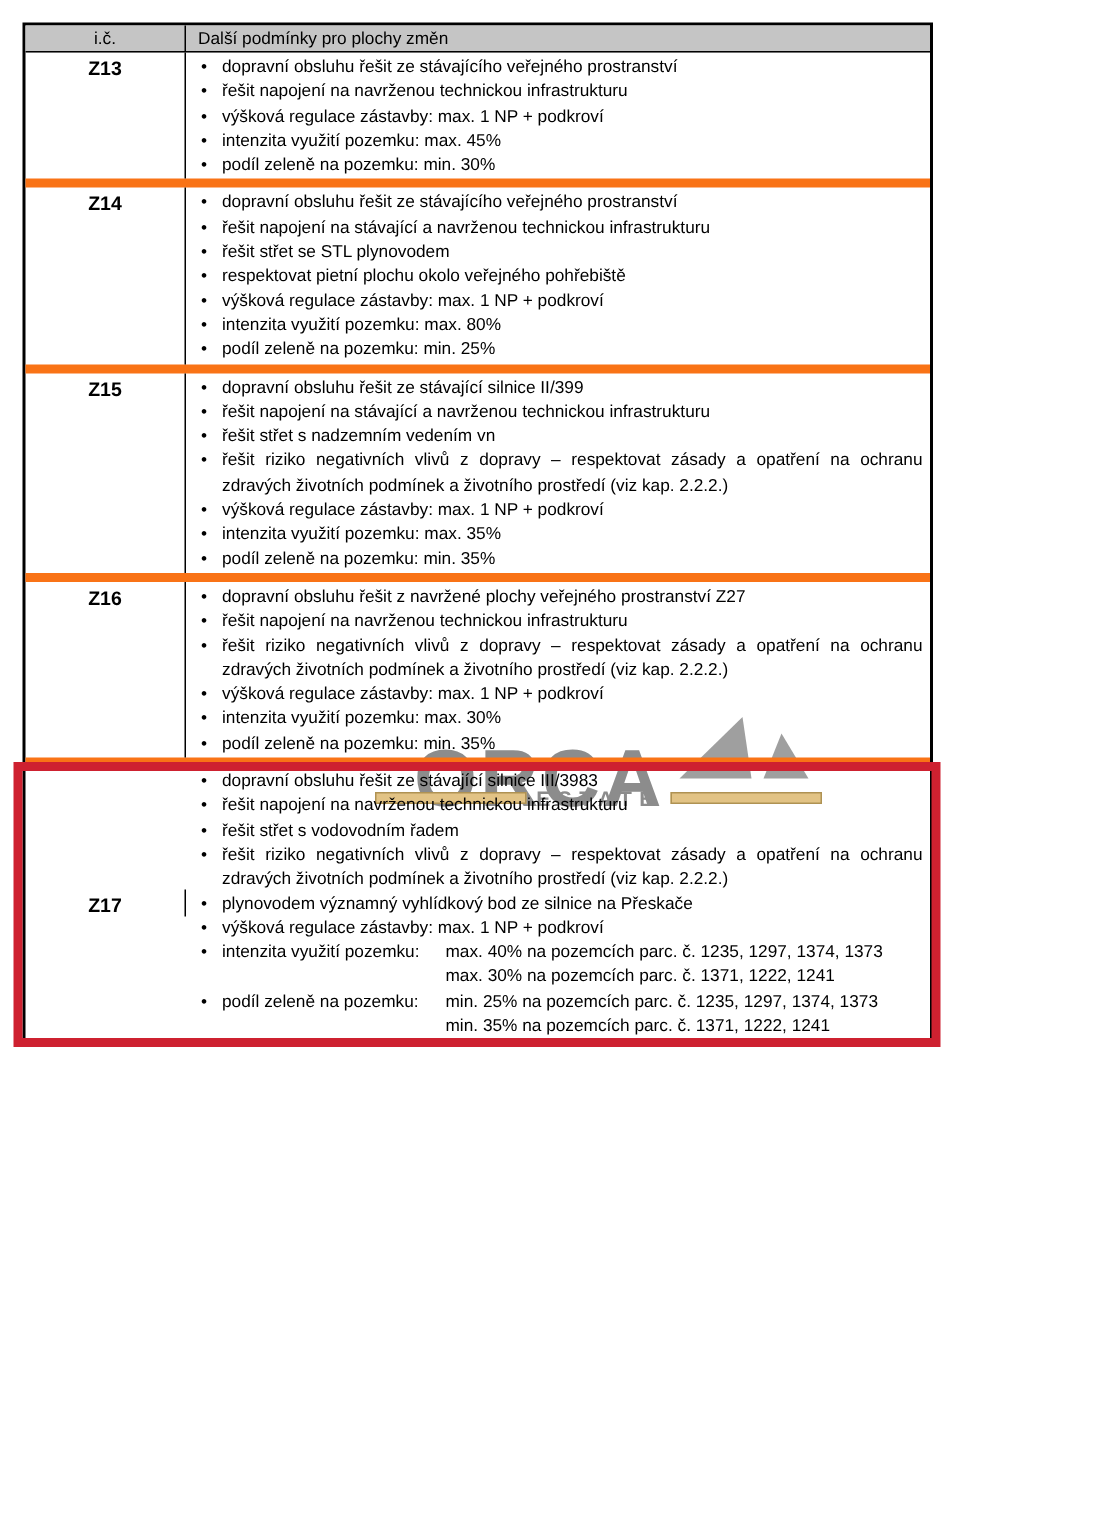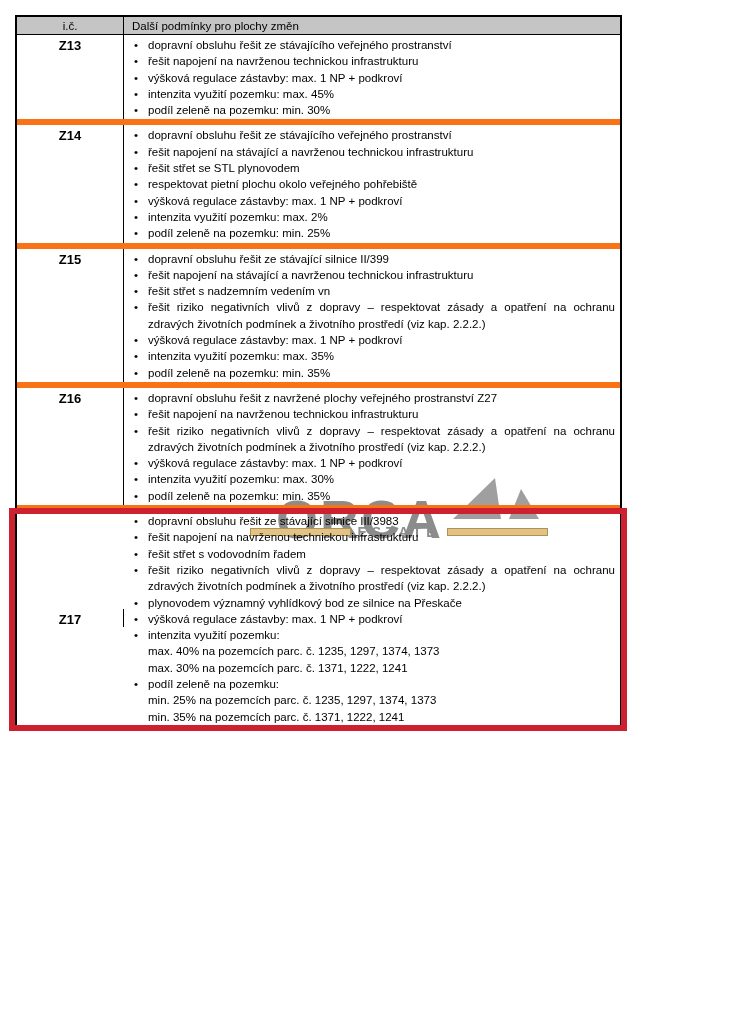--- a/index.html
+++ b/index.html
@@ -59,21 +59,21 @@
   }
   .t-head-cell.t-id-cell{font-weight:normal;font-size:11.5px;padding-top:2px;}
   .t-content-cell{flex:1;box-sizing:border-box;padding:2px 5px 1px 8px;}
   .t-head-cell.t-content-cell{padding-top:2px;}
 
   ul.bullets{list-style:none;margin:0;padding:0;}
   li.bullet{display:flex;line-height:16.3px;}
   .marker{width:14px;flex:none;text-align:left;padding-left:2px;}
   .b-body{flex:1;min-width:0;}
   .b-body.justify{text-align:justify;}
-  .b-body.cols{display:flex;flex-direction:column;}
+  .b-body.cols{display:flex;}
   .b-label{width:149px;flex:none;}
   .b-values{flex:1;min-width:0;}
 
   
   .highlight-box{
     display:none;position:absolute;
     left:-8px;right:-7px;top:-3px;bottom:-5px;
     border:6px solid #ce2130;
     pointer-events:none;z-index:3;
   }
@@ -150,21 +150,21 @@
               <li class="bullet">
     <span class="marker">•</span>
     <span class="b-body">respektovat pietní plochu okolo veřejného pohřebiště</span>
   </li>
               <li class="bullet">
     <span class="marker">•</span>
     <span class="b-body">výšková regulace zástavby: max. 1 NP + podkroví</span>
   </li>
               <li class="bullet">
     <span class="marker">•</span>
-    <span class="b-body">intenzita využití pozemku: max. 2%</span>
+    <span class="b-body">intenzita využití pozemku: max. 80%</span>
   </li>
               <li class="bullet">
     <span class="marker">•</span>
     <span class="b-body">podíl zeleně na pozemku: min. 25%</span>
   </li>
             </ul>
     </div>
 
   </div>
         <div class="t-row">

